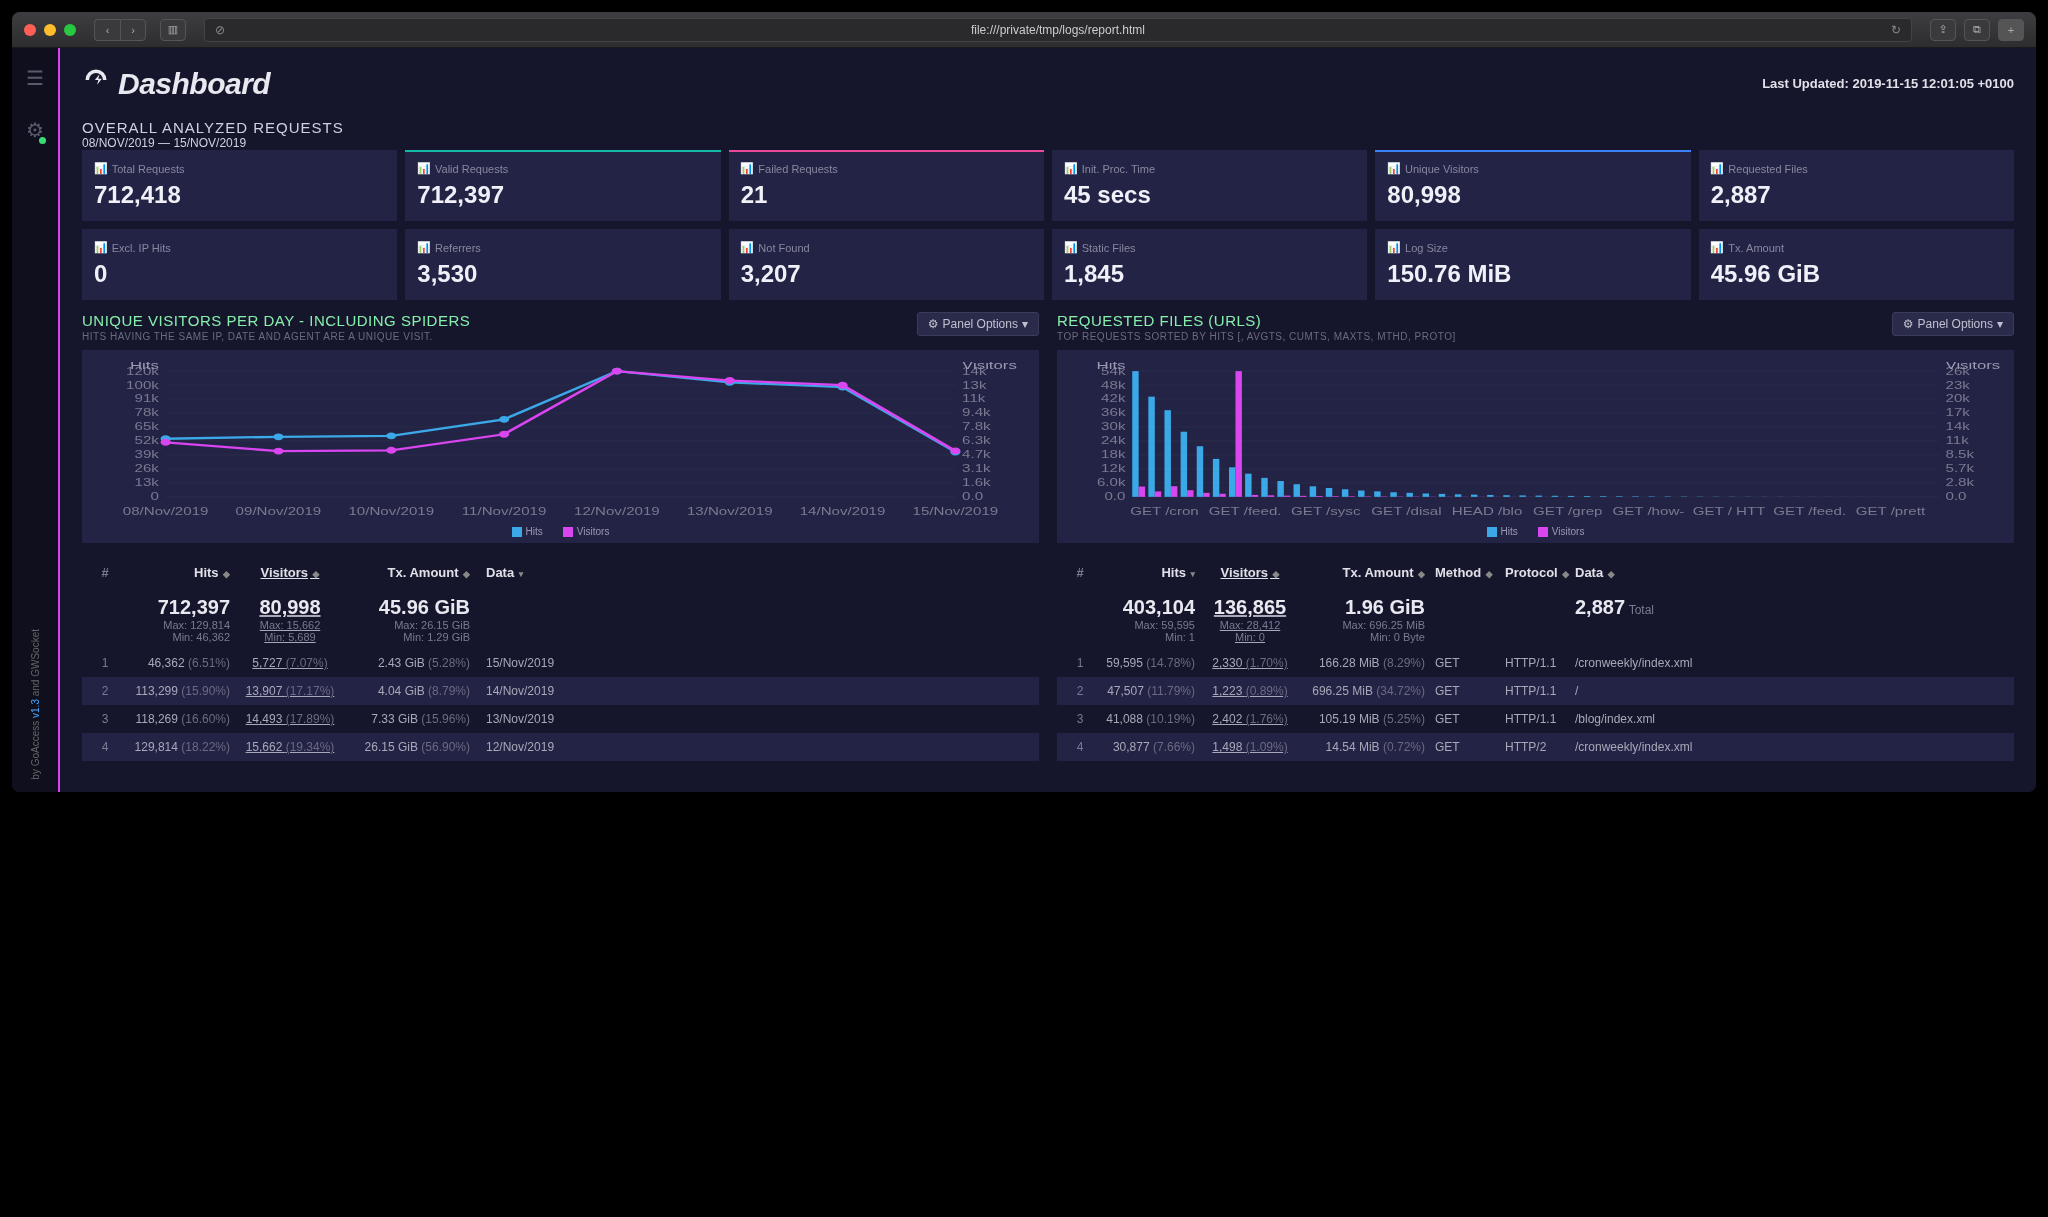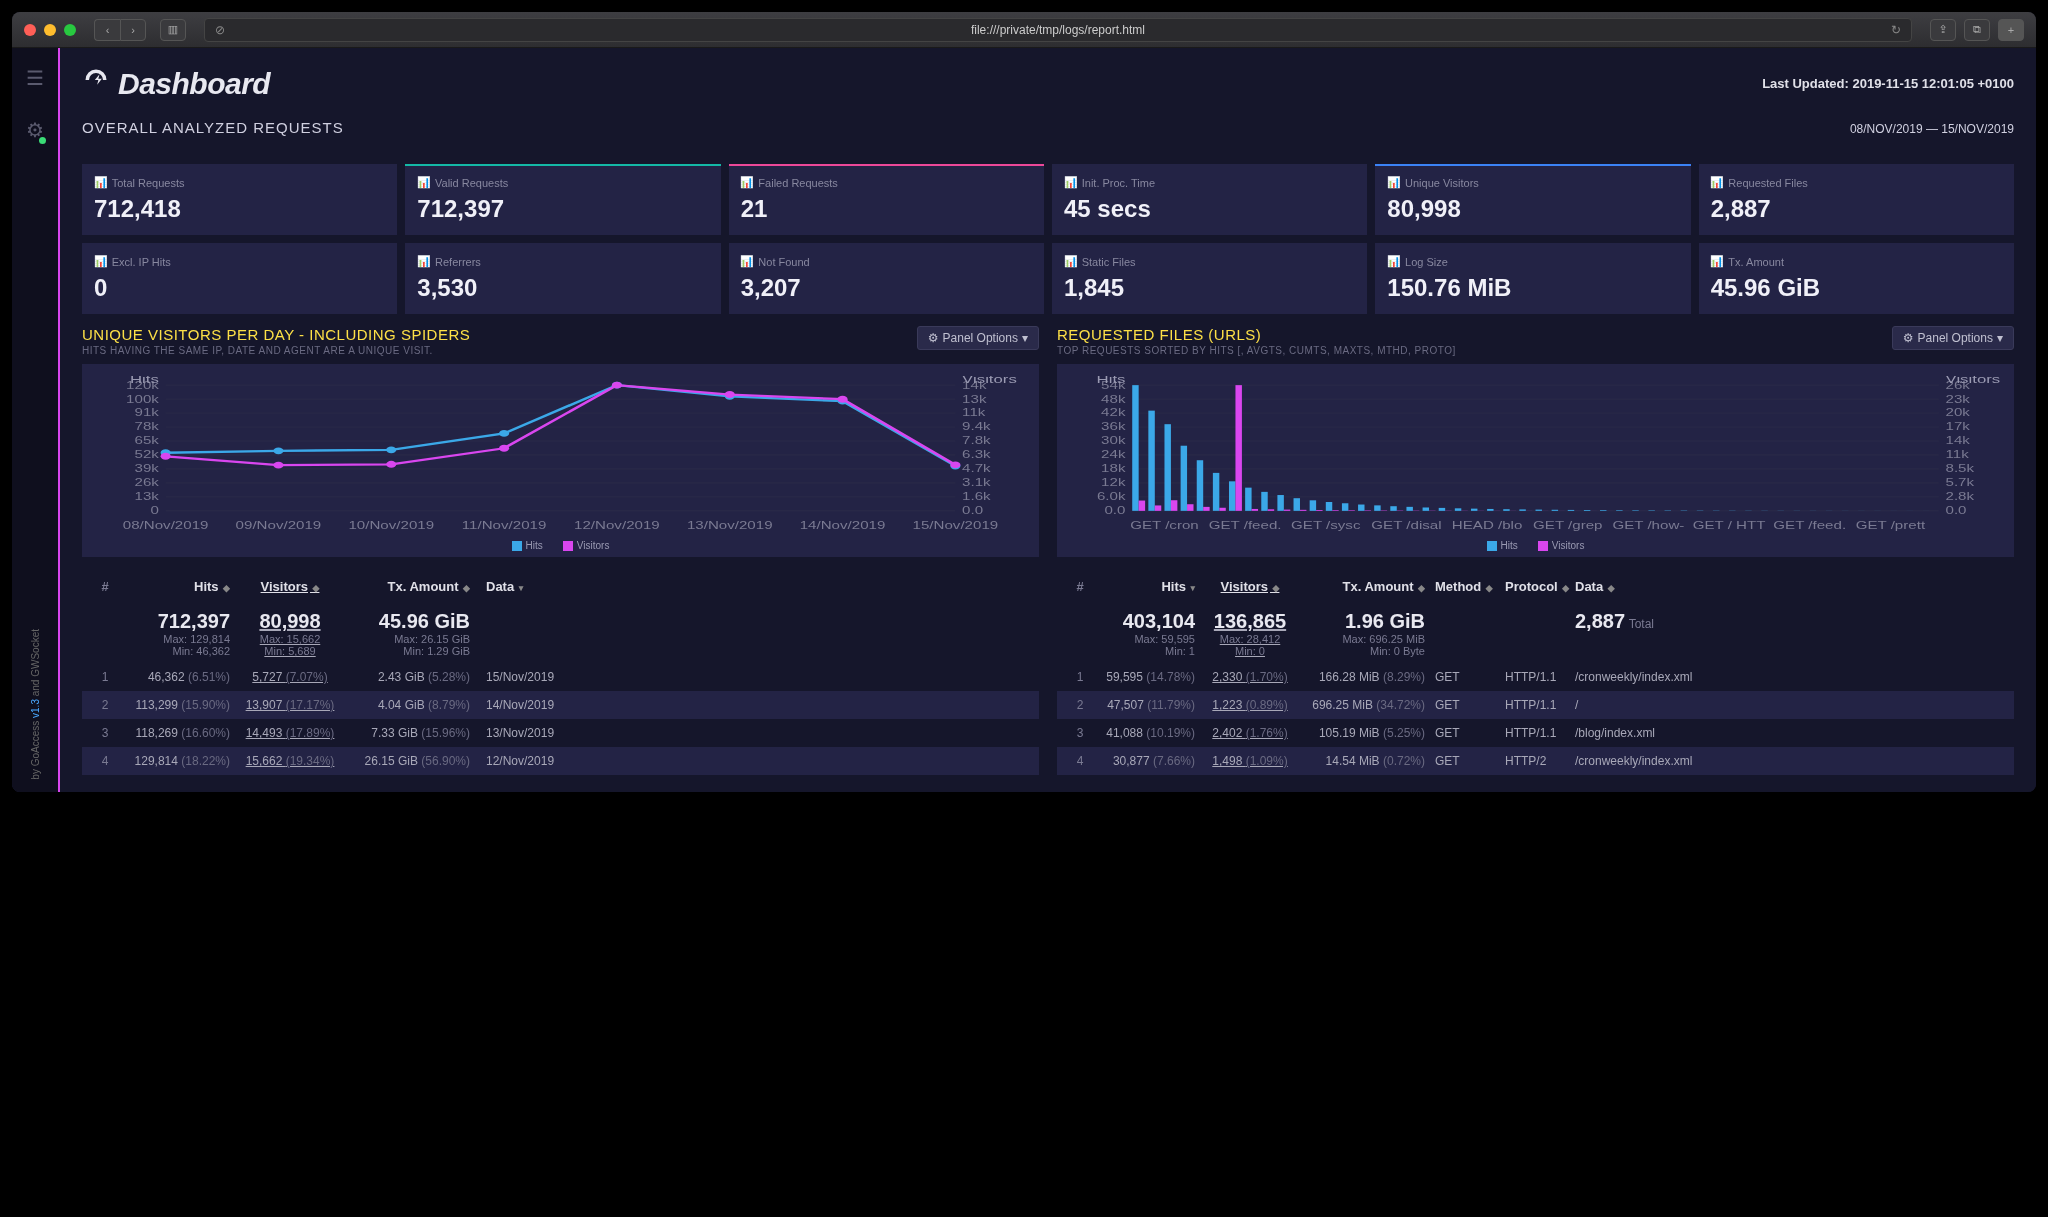--- a/index.html
+++ b/index.html
@@ -81,21 +81,22 @@
   display: flex; justify-content: space-between; align-items: center;
   margin-bottom: 18px;
 }
 .dash-title {
   font-size: 30px; font-weight: 600; color: #e8e8f0; letter-spacing: -0.5px;
   display: flex; align-items: center; gap: 8px; font-style: italic;
 }
 .last-updated { font-size: 13px; color: #e0e0e8; font-weight: 600; }
 .section-title-row {
   display: flex; justify-content: space-between; align-items: baseline;
-  margin-bottom: 28px;
+  margin-bottom: 0;
+  flex-direction: column;
 }
 .section-title { font-size: 15px; color: #d0d0e0; letter-spacing: 1px; font-weight: 400; }
 .date-range { font-size: 12px; color: #d0d0e0; }
 .metrics-grid {
   display: grid;
   grid-template-columns: repeat(6, 1fr);
   gap: 8px;
   margin-bottom: 8px;
 }
 .metric-card {
@@ -104,21 +105,21 @@
   border-top: 2px solid transparent;
 }
 .metric-card.accent-teal { border-top-color: #14b8a6; }
 .metric-card.accent-pink { border-top-color: #ec4899; }
 .metric-card.accent-blue { border-top-color: #3b82f6; }
 .metric-label { font-size: 11px; color: #8888a0; margin-bottom: 6px; display: flex; align-items: center; gap: 4px; }
 .metric-value { font-size: 24px; color: #f0f0f8; font-weight: 700; }
 .panels { display: grid; grid-template-columns: 1fr 1fr; gap: 18px; margin-top: 12px; }
 .panel { background: transparent; }
 .panel-header { display: flex; justify-content: space-between; align-items: flex-start; margin-bottom: 6px; }
-.panel-title { font-size: 15px; color: #fde047; letter-spacing: 0.5px; }
+.panel-title { font-size: 15px; color: #86efac; letter-spacing: 0.5px; }
 .panel-sub { font-size: 10px; color: #6a6a82; letter-spacing: 0.5px; margin-top: 2px; }
 .panel-options-btn {
   background: #2a2a4a; border: 1px solid #3a3a5a; color: #c0c0d0;
   padding: 4px 10px; border-radius: 3px; font-size: 12px;
   display: flex; align-items: center; gap: 4px;
 }
 .chart-wrap {
   background: #232345; padding: 12px 8px 6px; margin-top: 8px;
   position: relative;
 }

